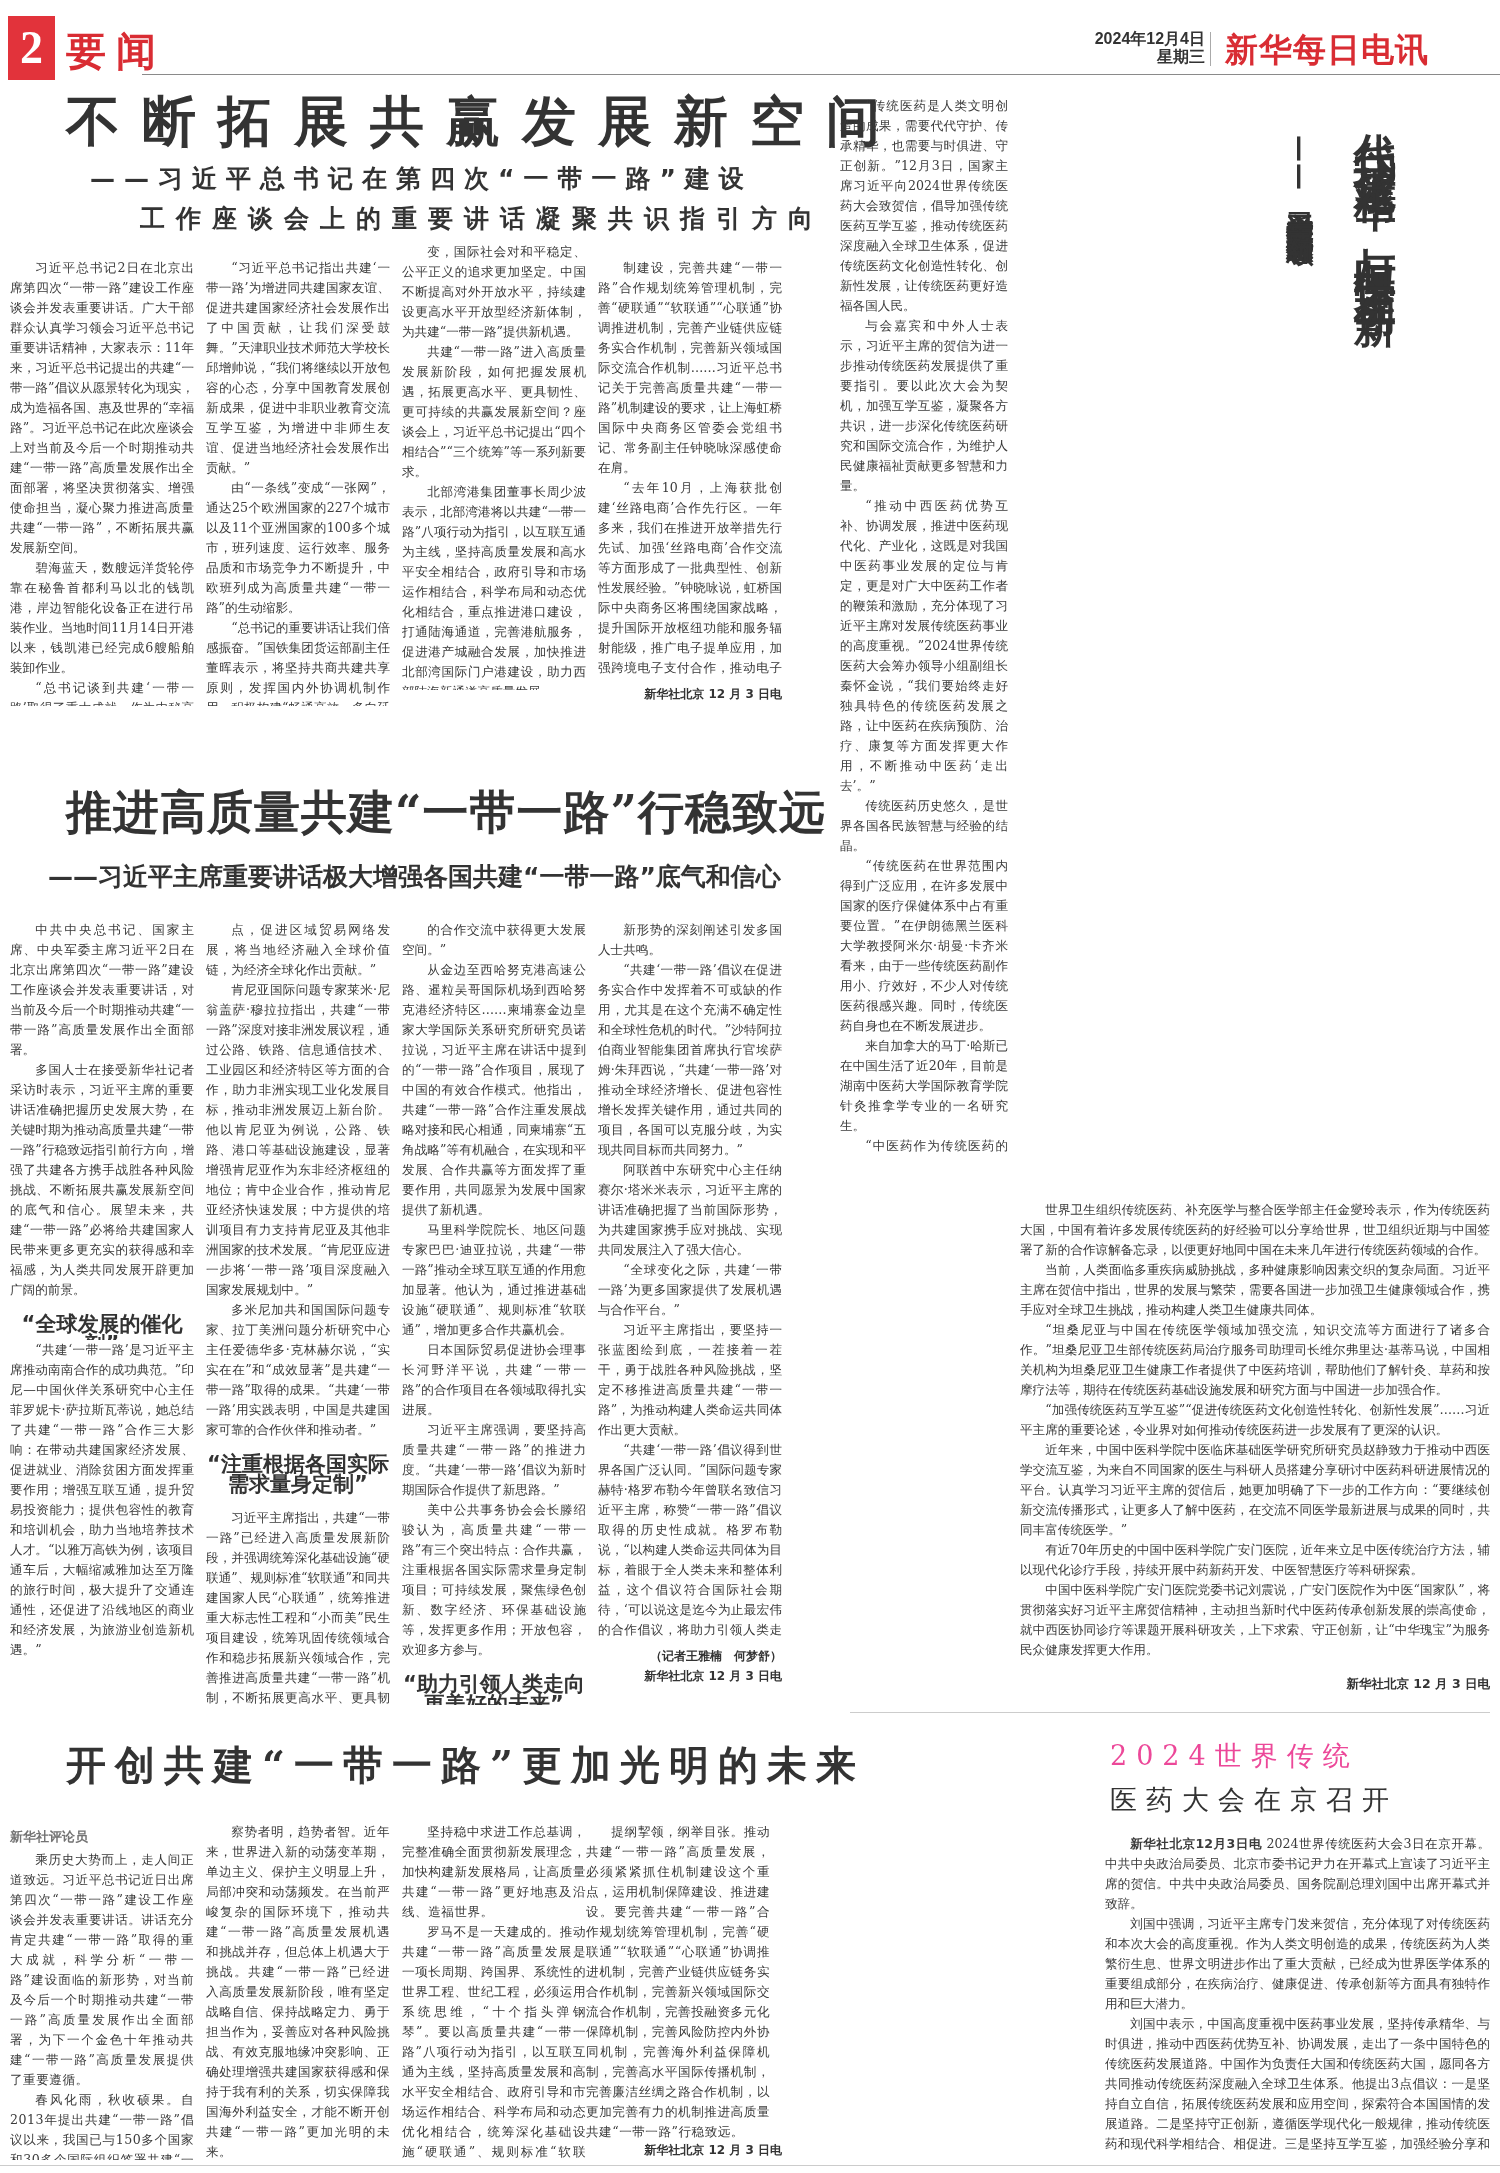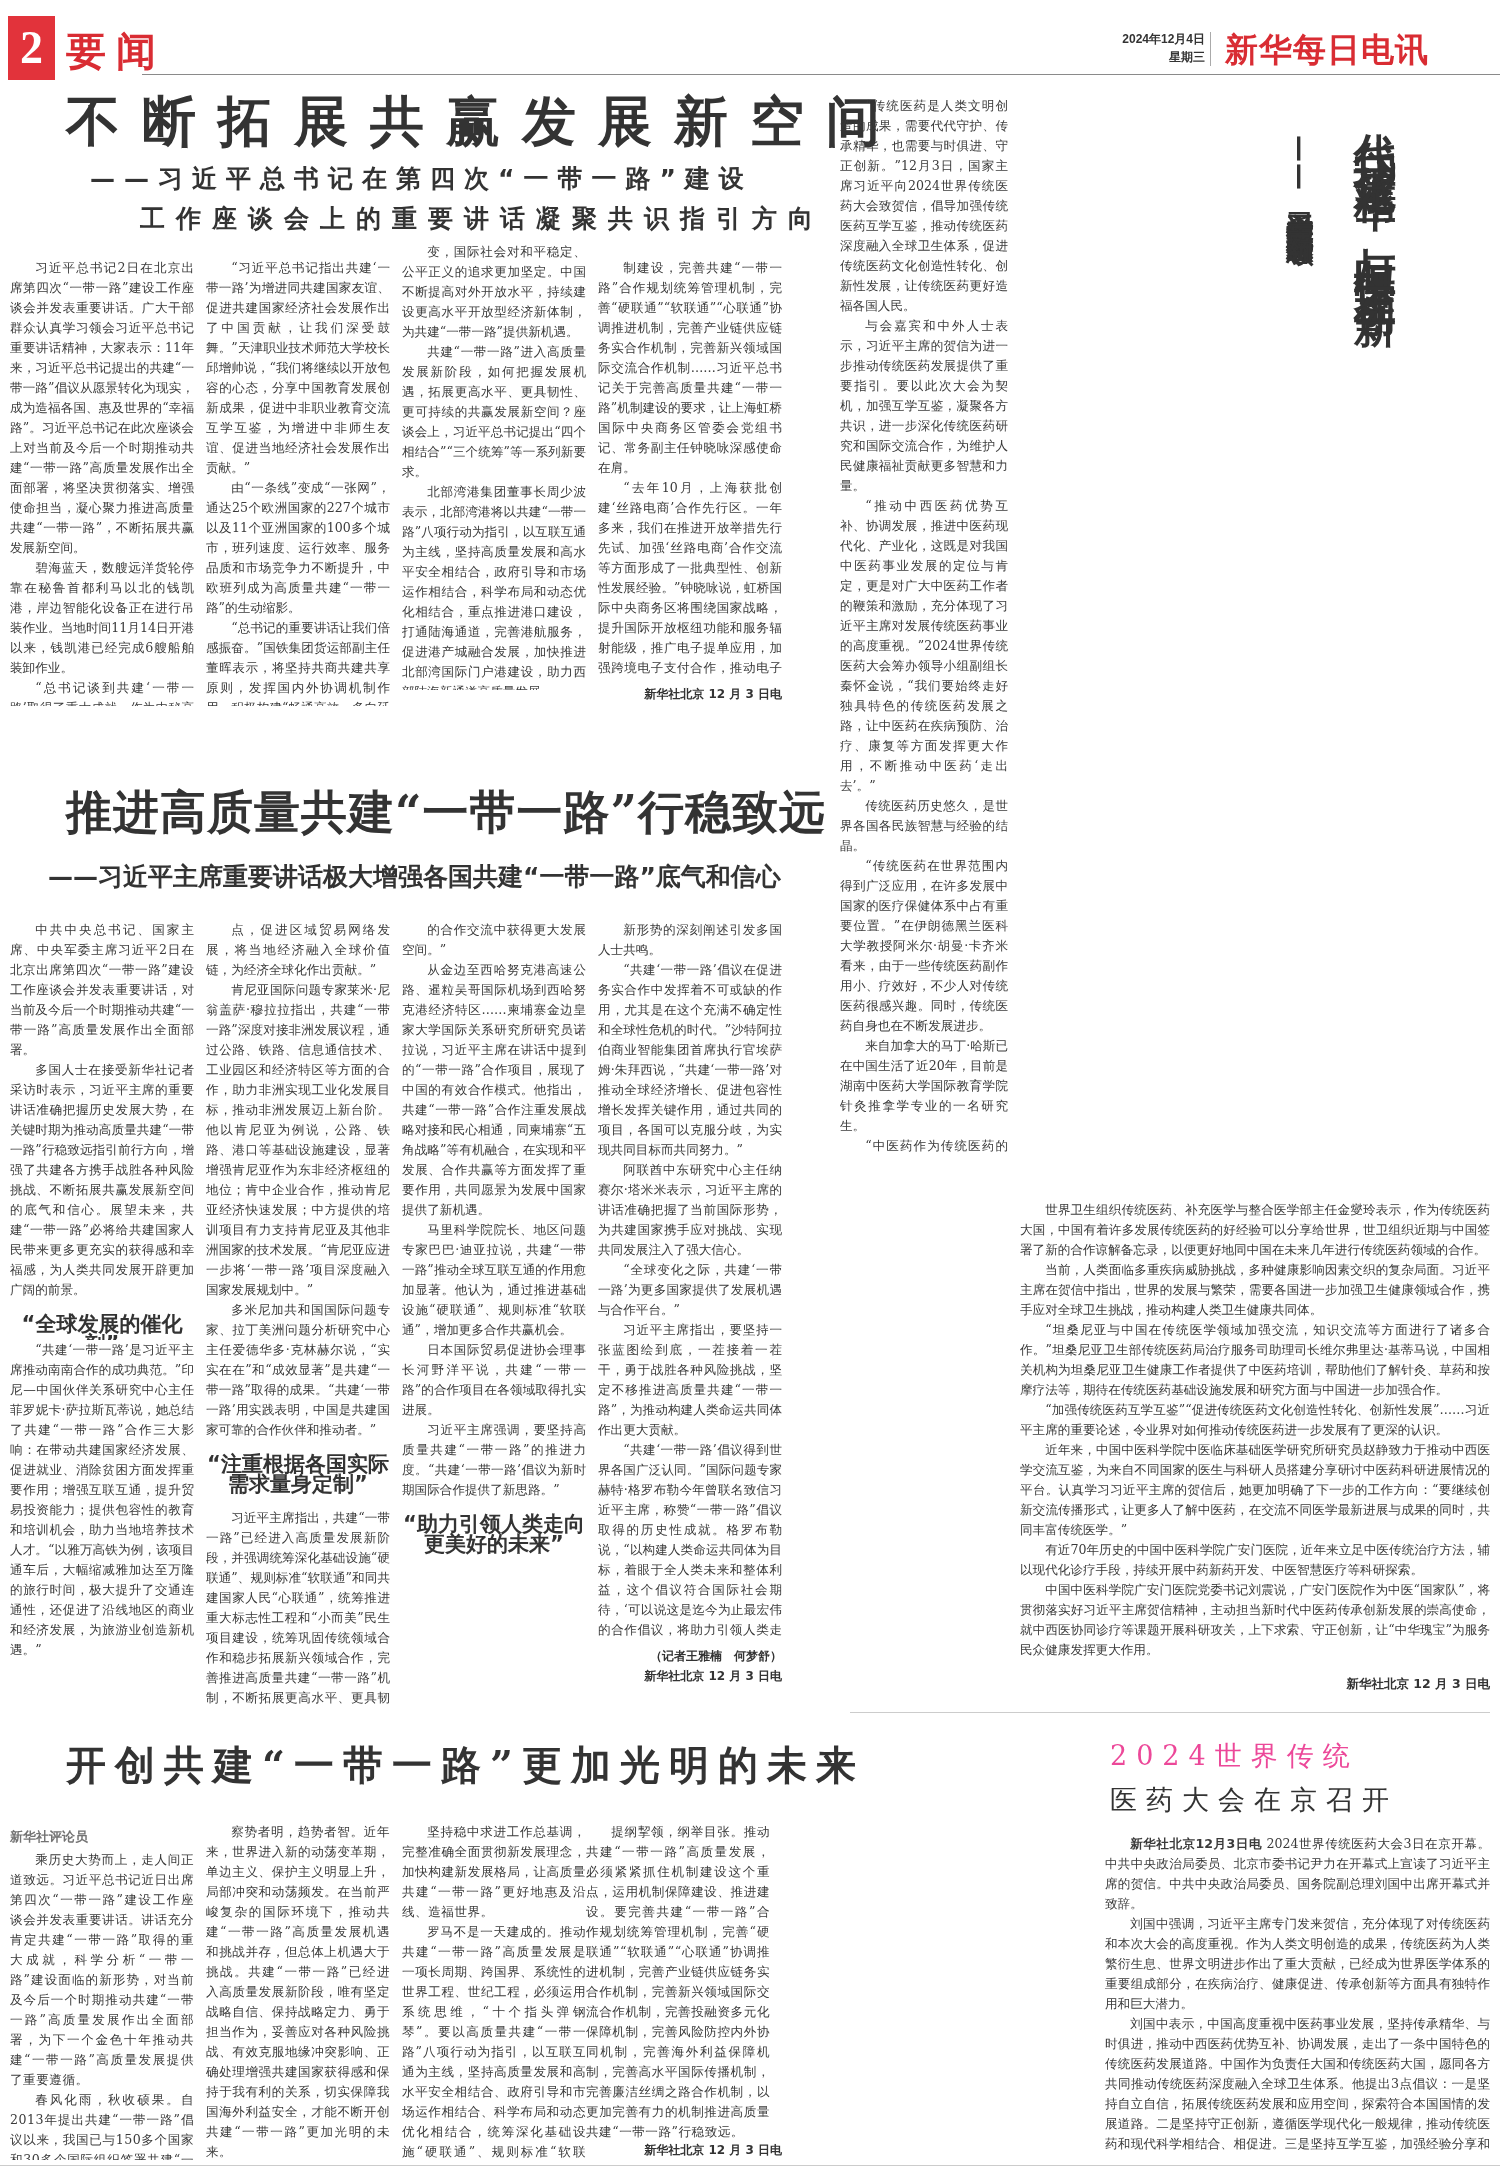--- a/index.html
+++ b/index.html
@@ -2,21 +2,21 @@
 <html><head>
 <meta charset="utf-8">
 <style>
 *{box-sizing:border-box;margin:0;padding:0}
 html,body{width:1500px;height:2173px;background:#fff;overflow:hidden}
 body{position:relative;font-family:"DejaVu Serif","Liberation Serif",serif;color:#2a2a2a}
 .abs{position:absolute}
 .masthead-line{position:absolute;left:142px;right:0;top:74px;height:1px;background:#8a8a8a}
 .page-num{position:absolute;left:8px;top:16px;width:47px;height:64px;background:#e2333b;color:#fff;font-family:"Liberation Serif",serif;font-weight:bold;font-size:46px;text-align:center;line-height:64px}
 .section-name{position:absolute;left:66px;top:24px;color:#d92c33;font-size:40px;font-weight:bold;letter-spacing:10px;font-family:"DejaVu Serif",serif}
-.date{position:absolute;left:1055px;top:30px;text-align:right;width:150px;font-family:"Liberation Sans",sans-serif;font-size:12px;font-weight:bold;color:#333;line-height:18px}
+.date{position:absolute;left:1055px;top:30px;text-align:right;width:150px;font-family:"Liberation Sans",sans-serif;font-size:16px;font-weight:bold;color:#333;line-height:18px}
 .vdiv{position:absolute;left:1210px;top:32px;width:1px;height:34px;background:#aaa}
 .brand{position:absolute;left:1225px;top:28px;color:#d92c33;font-size:33px;font-weight:bold;font-family:"DejaVu Serif",serif;letter-spacing:1px}
 .h1{font-family:"DejaVu Serif",serif;font-weight:bold;color:#333;white-space:nowrap}
 .h2{font-family:"DejaVu Sans",sans-serif;font-weight:bold;color:#333;white-space:nowrap}
 .col{position:absolute;font-size:12.6px;line-height:20px;text-align:justify;color:#3a3a3a;overflow:hidden}
 .col p{text-indent:2em}
 .col .sub{ text-indent:0;text-align:center;font-family:"DejaVu Sans",sans-serif;font-weight:bold;font-size:21px;margin:14px 0 14px;color:#333}
 .kai{font-family:"DejaVu Serif",serif;letter-spacing:0.5px}
 .vtitle{position:absolute;writing-mode:vertical-rl;font-weight:bold;color:#333;white-space:nowrap}
 .rule{position:absolute;background:#ccc}
@@ -82,20 +82,21 @@
       <p>多米尼加共和国国际问题专家、拉丁美洲问题分析研究中心主任爱德华多·克林赫尔说，“实实在在”和“成效显著”是共建“一带一路”取得的成果。“共建‘一带一路’用实践表明，中国是共建国家可靠的合作伙伴和推动者。”</p>
     <p class="sub">“注重根据各国实际需求量身定制”</p>
     <p>习近平主席指出，共建“一带一路”已经进入高质量发展新阶段，并强调统筹深化基础设施“硬联通”、规则标准“软联通”和同共建国家人民“心联通”，统筹推进重大标志性工程和“小而美”民生项目建设，统筹巩固传统领域合作和稳步拓展新兴领域合作，完善推进高质量共建“一带一路”机制，不断拓展更高水平、更具韧性、更可持续的共赢发展新空间。</p>
   </div>
   <div class="col" style="left:402px;top:920px;width:184px;height:785px">
     <p>的合作交流中获得更大发展空间。”</p>
       <p>从金边至西哈努克港高速公路、暹粒吴哥国际机场到西哈努克港经济特区……柬埔寨金边皇家大学国际关系研究所研究员诺拉说，习近平主席在讲话中提到的“一带一路”合作项目，展现了中国的有效合作模式。他指出，共建“一带一路”合作注重发展战略对接和民心相通，同柬埔寨“五角战略”等有机融合，在实现和平发展、合作共赢等方面发挥了重要作用，共同愿景为发展中国家提供了新机遇。</p>
       <p>马里科学院院长、地区问题专家巴巴·迪亚拉说，共建“一带一路”推动全球互联互通的作用愈加显著。他认为，通过推进基础设施“硬联通”、规则标准“软联通”，增加更多合作共赢机会。</p>
       <p>日本国际贸易促进协会理事长河野洋平说，共建“一带一路”的合作项目在各领域取得扎实进展。</p>
       <p>习近平主席强调，要坚持高质量共建“一带一路”的推进力度。“共建‘一带一路’倡议为新时期国际合作提供了新思路。”</p>
+      <p>美中公共事务协会会长滕绍骏认为，高质量共建“一带一路”有三个突出特点：合作共赢，注重根据各国实际需求量身定制项目；可持续发展，聚焦绿色创新、数字经济、环保基础设施等，发挥更多作用；开放包容，欢迎多方参与。</p>
     <p class="sub">“助力引领人类走向更美好的未来”</p>
 
   </div>
   <div class="col" style="left:598px;top:920px;width:184px;height:720px">
     <p>新形势的深刻阐述引发多国人士共鸣。</p>
       <p>“共建‘一带一路’倡议在促进务实合作中发挥着不可或缺的作用，尤其是在这个充满不确定性和全球性危机的时代。”沙特阿拉伯商业智能集团首席执行官埃萨姆·朱拜西说，“共建‘一带一路’对推动全球经济增长、促进包容性增长发挥关键作用，通过共同的项目，各国可以克服分歧，为实现共同目标而共同努力。”</p>
       <p>阿联酋中东研究中心主任纳赛尔·塔米米表示，习近平主席的讲话准确把握了当前国际形势，为共建国家携手应对挑战、实现共同发展注入了强大信心。</p>
       <p>“全球变化之际，共建‘一带一路’为更多国家提供了发展机遇与合作平台。”</p>
       <p>习近平主席指出，要坚持一张蓝图绘到底，一茬接着一茬干，勇于战胜各种风险挑战，坚定不移推进高质量共建“一带一路”，为推动构建人类命运共同体作出更大贡献。</p>
       <p>“共建‘一带一路’倡议得到世界各国广泛认同。”国际问题专家赫特·格罗布勒今年曾联名致信习近平主席，称赞“一带一路”倡议取得的历史性成就。格罗布勒说，“以构建人类命运共同体为目标，着眼于全人类未来和整体利益，这个倡议符合国际社会期待，‘可以说这是迄今为止最宏伟的合作倡议，将助力引领人类走向更美好的未来’”。</p>

